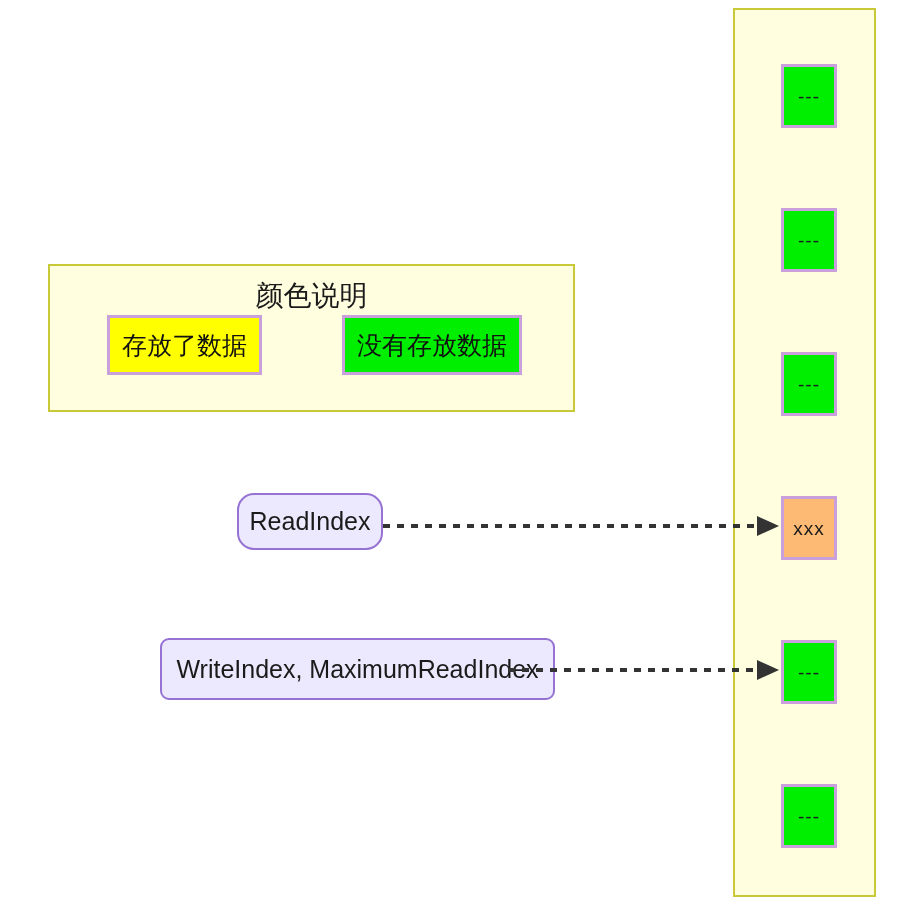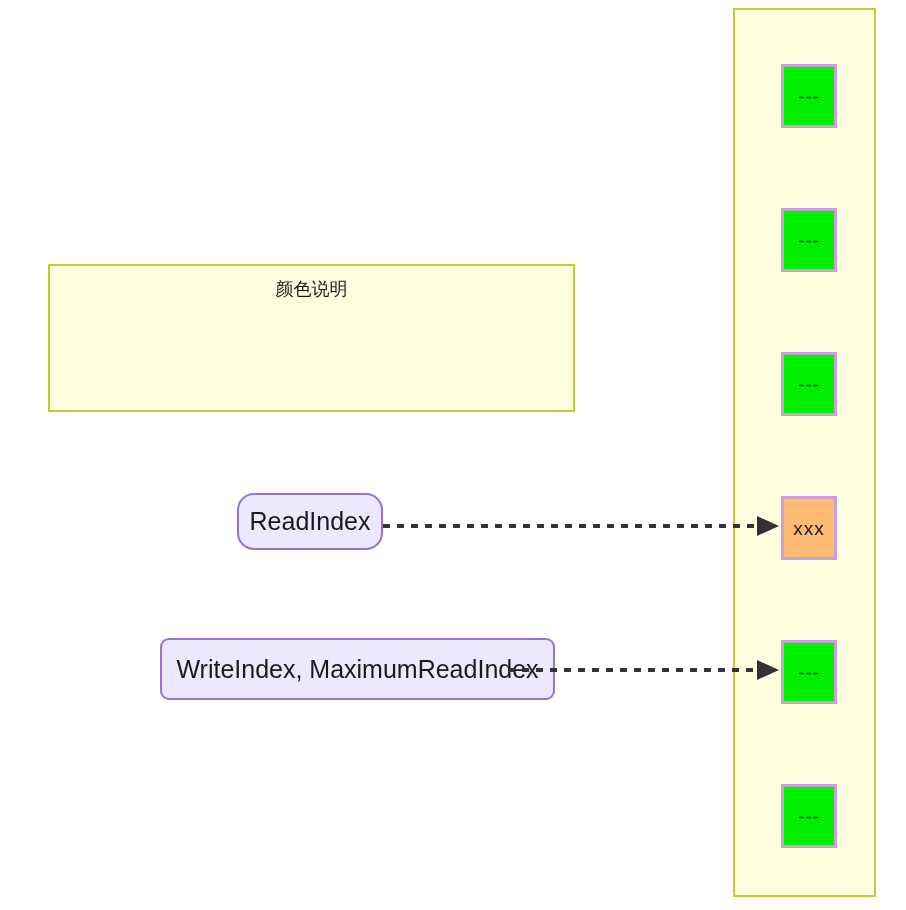--- a/index.html
+++ b/index.html
@@ -55,21 +55,21 @@
     background: #FFFFE0;
     border: 2px solid #C8C838;
     box-sizing: border-box;
   }
   #legend-title {
     position: absolute;
     left: 0;
     right: 0;
     top: 11px;
     text-align: center;
-    font-size: 18px;
+    font-size: 28px;
     color: #1a1a1a;
   }
   .legend-swatch {
     position: absolute;
     top: 49px;
     height: 60px;
     box-sizing: border-box;
     border: 3px solid #C9A0DC;
     display: flex;
     align-items: center;
@@ -153,21 +153,27 @@
 
   <div class="slot empty" style="top:774px;">
     <span>---</span>
   </div>
 
 </div>
 
 <div id="legend-panel">
   <div id="legend-title">颜色说明</div>
 
+  <div id="legend-swatch-filled" class="legend-swatch">
+    <span>存放了数据</span>
+  </div>
 
+  <div id="legend-swatch-empty" class="legend-swatch">
+    <span>没有存放数据</span>
+  </div>
 </div>
 
 <div id="pointer-read" class="pointer-box">
   <span>ReadIndex</span>
 </div>
 
 <div id="pointer-write" class="pointer-box">
   <span>WriteIndex, MaximumReadIndex</span>
 </div>
 

